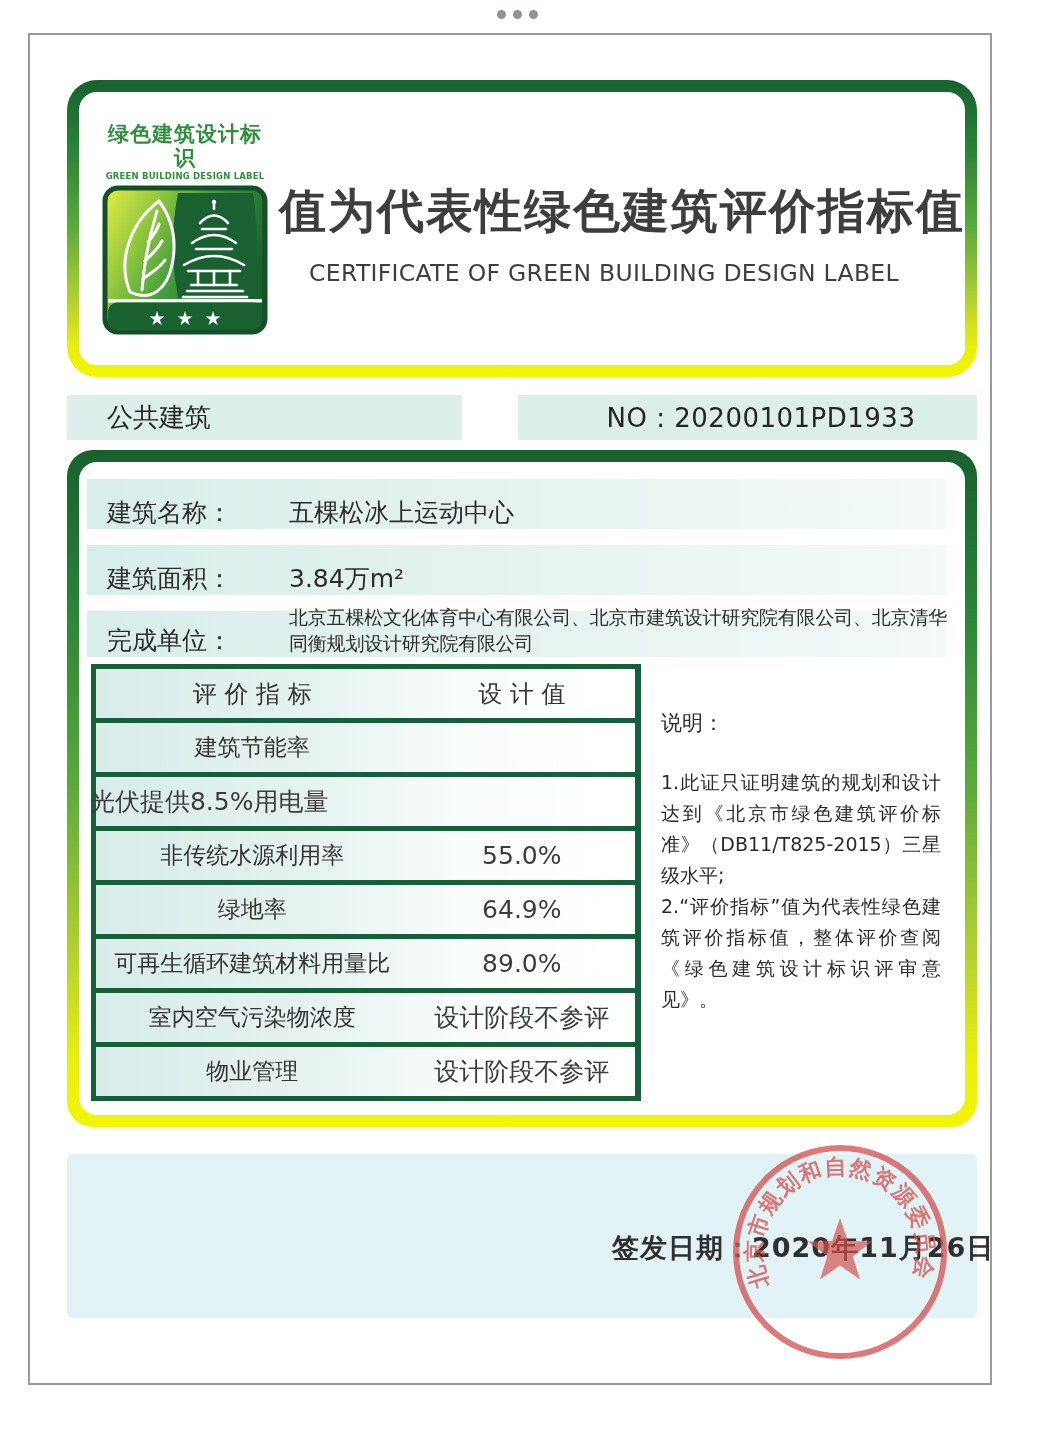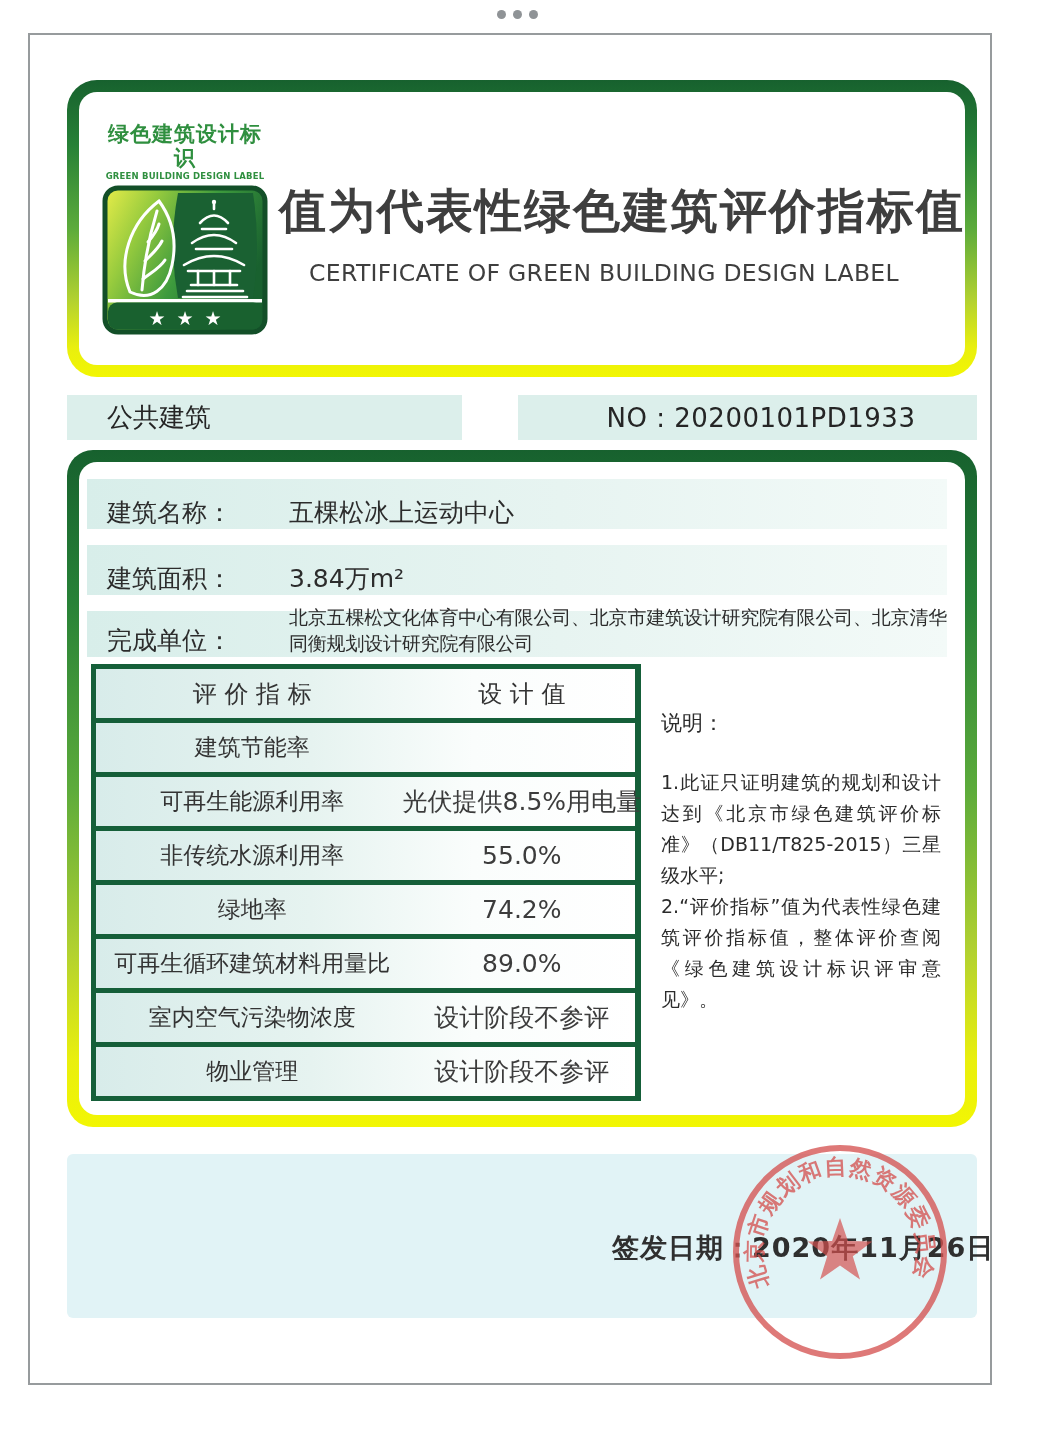--- a/index.html
+++ b/index.html
@@ -167,30 +167,29 @@
 
           <div class="itable">
             <div class="row hdr">
               <div class="cell-l">评 价 指 标</div>
               <div class="cell-r">设 计 值</div>
             </div>
             <div class="row">
               <div class="cell-l">建筑节能率</div>
             </div>
             <div class="row">
-              <div class="cell-l">可再生能源利用率</div>
               <div class="cell-r">光伏提供8.5%用电量</div>
             </div>
             <div class="row">
               <div class="cell-l">非传统水源利用率</div>
               <div class="cell-r">55.0%</div>
             </div>
             <div class="row">
               <div class="cell-l">绿地率</div>
-              <div class="cell-r">74.2%</div>
+              <div class="cell-r">64.9%</div>
             </div>
             <div class="row">
               <div class="cell-l">可再生循环建筑材料用量比</div>
               <div class="cell-r">89.0%</div>
             </div>
             <div class="row">
               <div class="cell-l">室内空气污染物浓度</div>
               <div class="cell-r">设计阶段不参评</div>
             </div>
             <div class="row">

